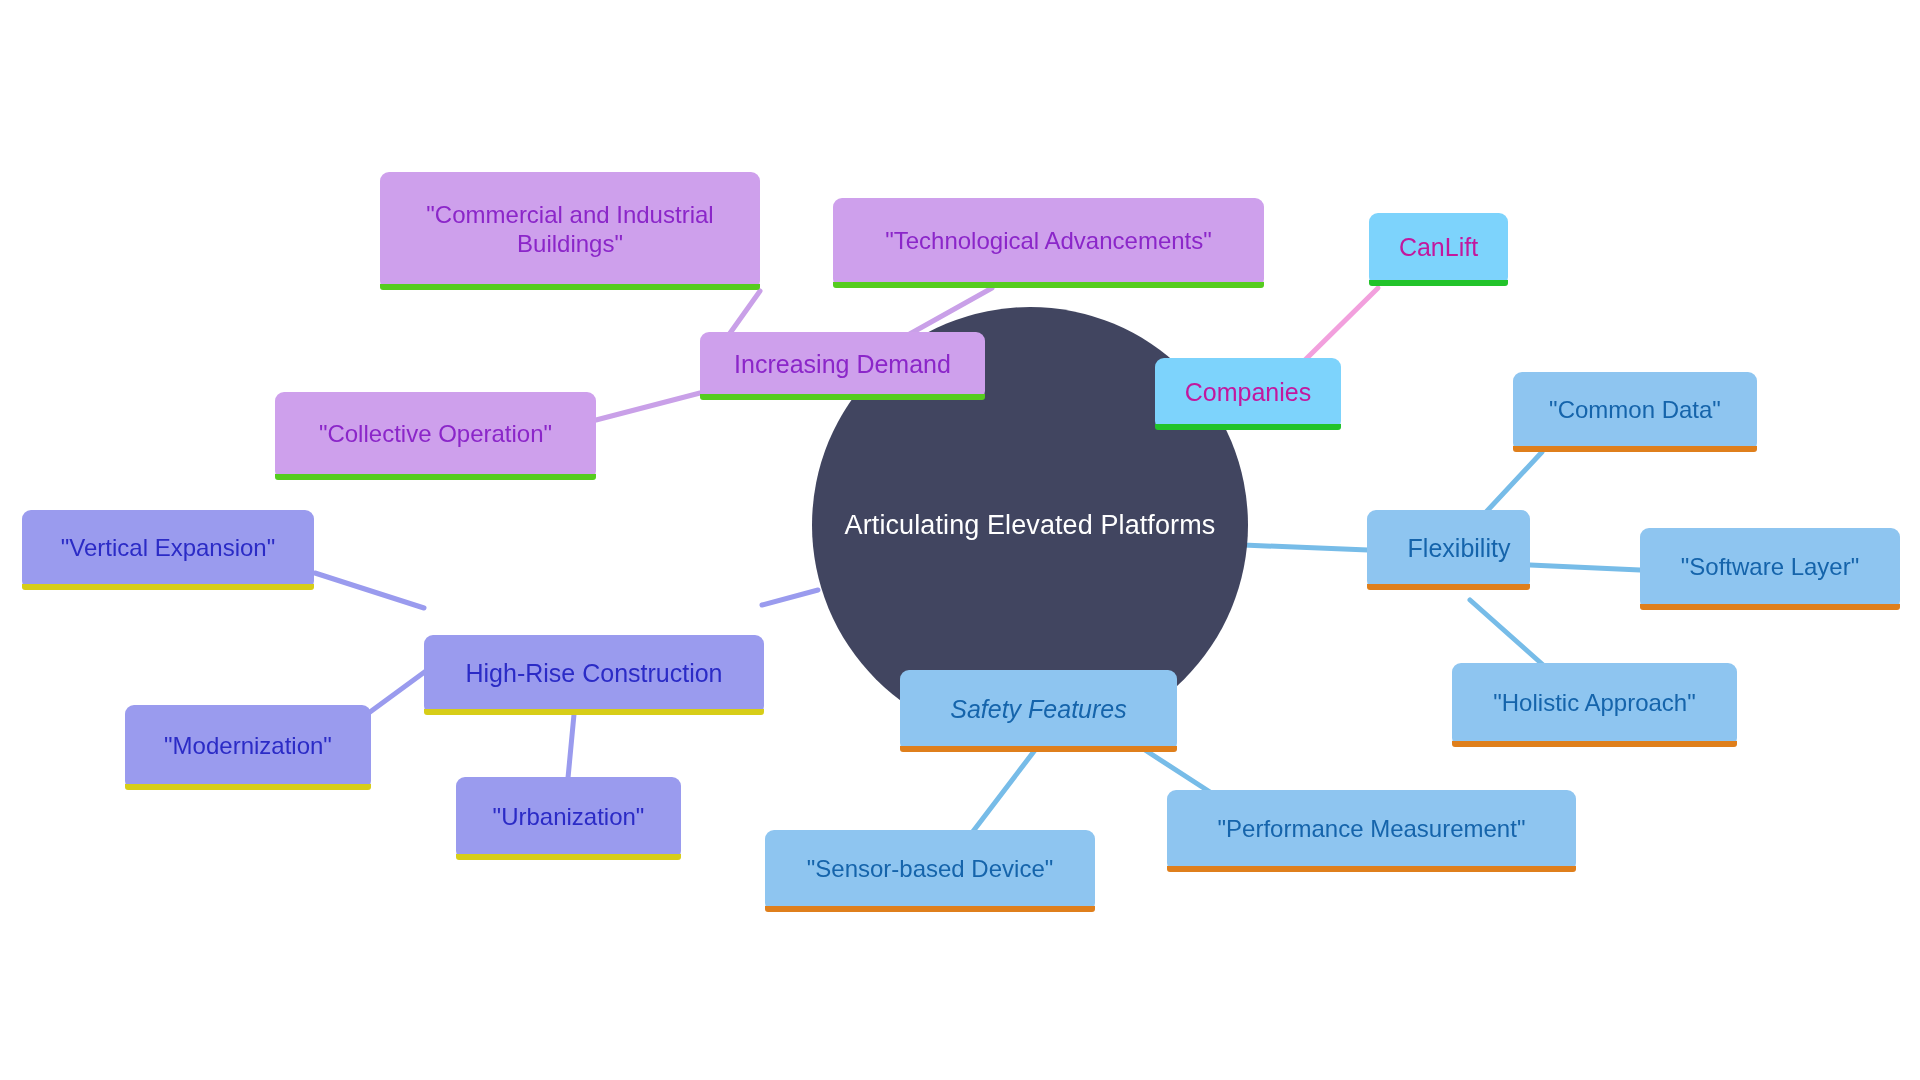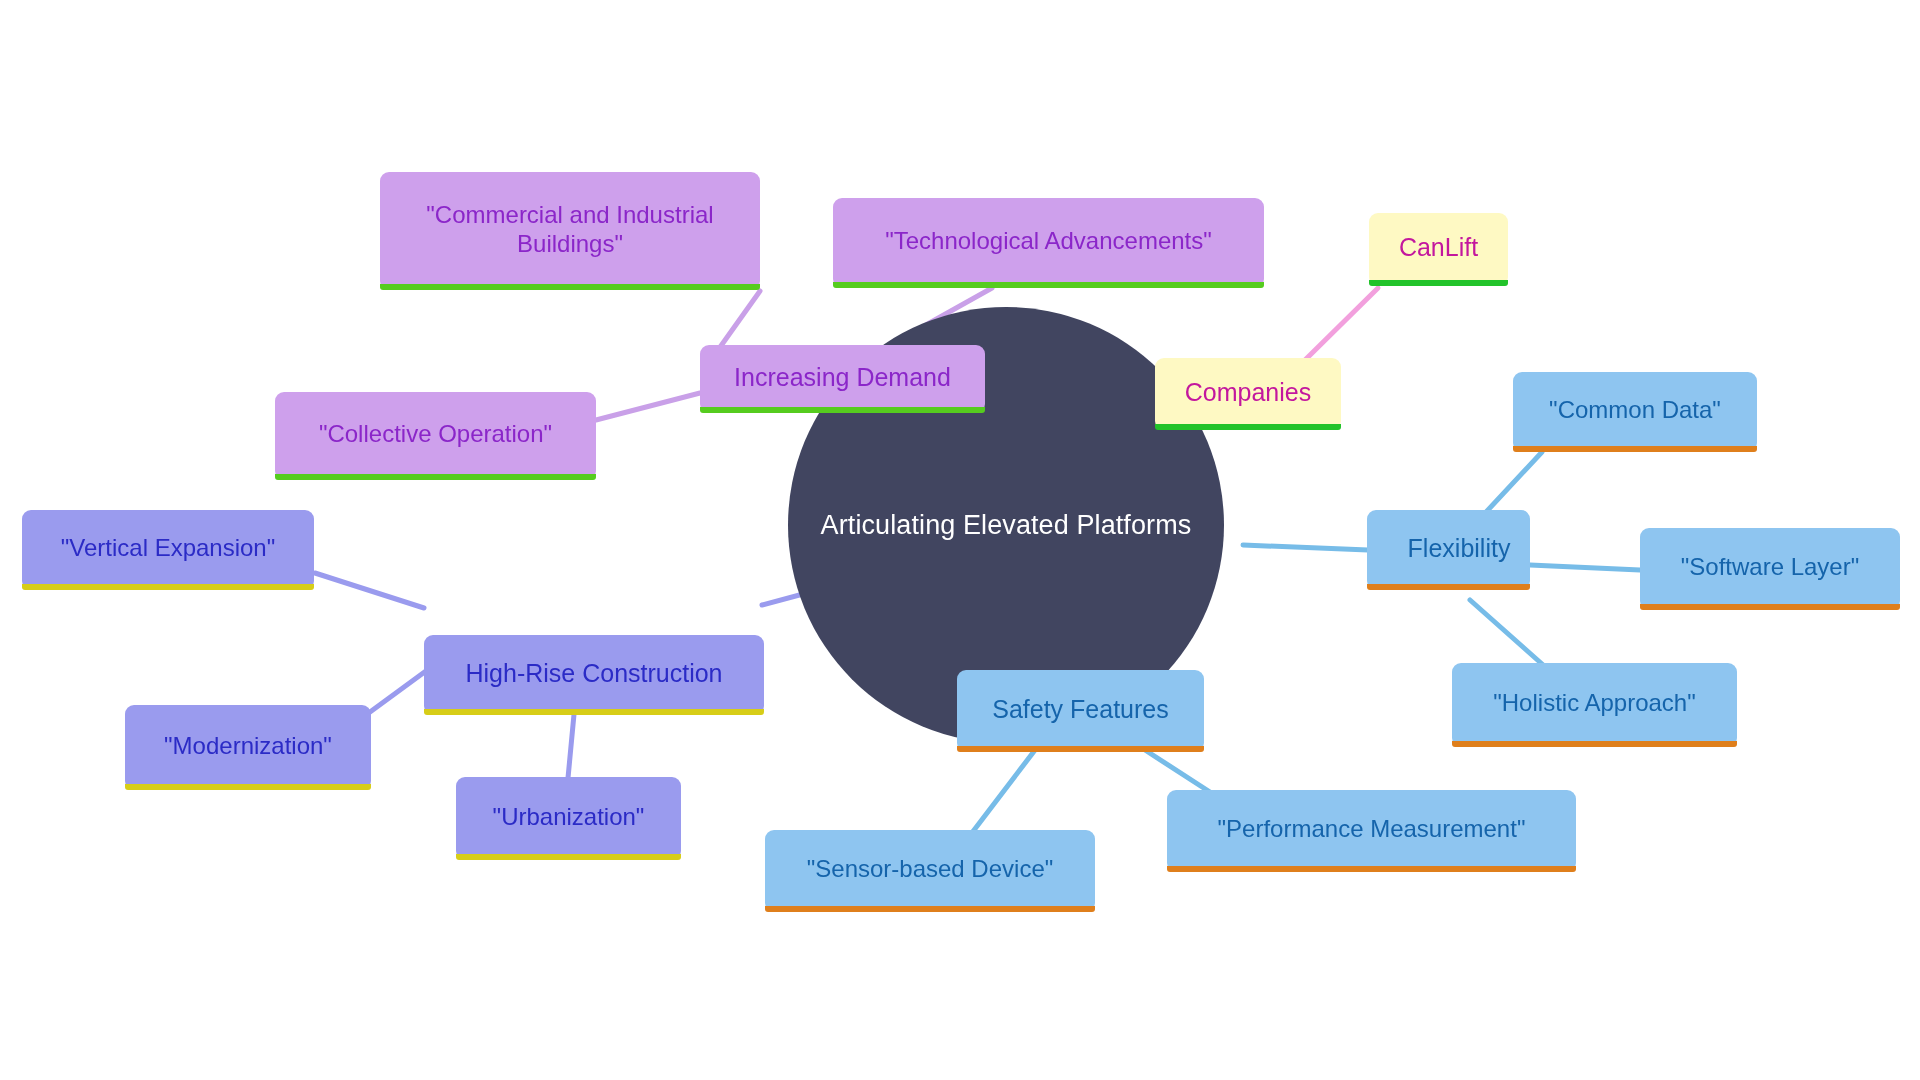--- a/index.html
+++ b/index.html
@@ -79,21 +79,21 @@
     height: 6px;
     border-bottom-left-radius: 3px;
     border-bottom-right-radius: 3px;
   }
 
   
   .n-purple { background: #ceA0ec; color: #8B26C9; }
   .n-purple::after { background: #56cc1f; }
 
   
-  .n-pink { background: #fef9c3; color: #c3179e; }
+  .n-pink { background: #7dd3fc; color: #c3179e; }
   .n-pink::after { background: #22c32a; }
 
   
   .n-blue { background: #8ec5f0; color: #1564ab; }
   .n-blue::after { background: #df7f1c; }
 
   
   .n-peri { background: #9a9bee; color: #2b2bc6; }
   .n-peri::after { background: #d7cd18; }
 
@@ -137,25 +137,25 @@
 
     <path d="M 424 608 L 315 573" stroke="#9a9bee" stroke-width="5" fill="none" stroke-linecap="round"></path>
 
     <path d="M 430 668 L 370 712" stroke="#9a9bee" stroke-width="5" fill="none" stroke-linecap="round"></path>
 
     <path d="M 578 672 L 568 778" stroke="#9a9bee" stroke-width="5" fill="none" stroke-linecap="round"></path>
   </svg>
 
   <div id="node-layer">
 
-    <div class="root-node" style="left:788px; top:307px; width:436px; height:436px; background:#414560;">
+    <div class="root-node" style="left:812px; top:307px; width:436px; height:436px; background:#414560;">
       <span>Articulating Elevated Platforms</span>
     </div>
 
-    <div class="node n-purple fs-xl" style="left:700px; top:345px; width:285px; height:68px;">
+    <div class="node n-purple fs-xl" style="left:700px; top:332px; width:285px; height:68px;">
       <span class="node-label">Increasing Demand</span>
     </div>
 
     <div class="node n-purple fs-lg" style="left:380px; top:172px; width:380px; height:118px;">
       <span class="node-label">"Commercial and Industrial Buildings"</span>
     </div>
 
     <div class="node n-purple fs-lg" style="left:833px; top:198px; width:431px; height:90px;">
       <span class="node-label">"Technological Advancements"</span>
     </div>
@@ -181,21 +181,21 @@
     </div>
 
     <div class="node n-blue fs-lg" style="left:1640px; top:528px; width:260px; height:82px;">
       <span class="node-label">"Software Layer"</span>
     </div>
 
     <div class="node n-blue fs-lg" style="left:1452px; top:663px; width:285px; height:84px;">
       <span class="node-label">"Holistic Approach"</span>
     </div>
 
-    <div class="node n-blue fs-xl" style="left:957px; top:670px; width:247px; height:82px;">
+    <div class="node n-blue fs-xl" style="left:900px; top:670px; width:277px; height:82px;font-style:italic;">
       <span class="node-label">Safety Features</span>
     </div>
 
     <div class="node n-blue fs-lg" style="left:765px; top:830px; width:330px; height:82px;">
       <span class="node-label">"Sensor-based Device"</span>
     </div>
 
     <div class="node n-blue fs-lg" style="left:1167px; top:790px; width:409px; height:82px;">
       <span class="node-label">"Performance Measurement"</span>
     </div>

